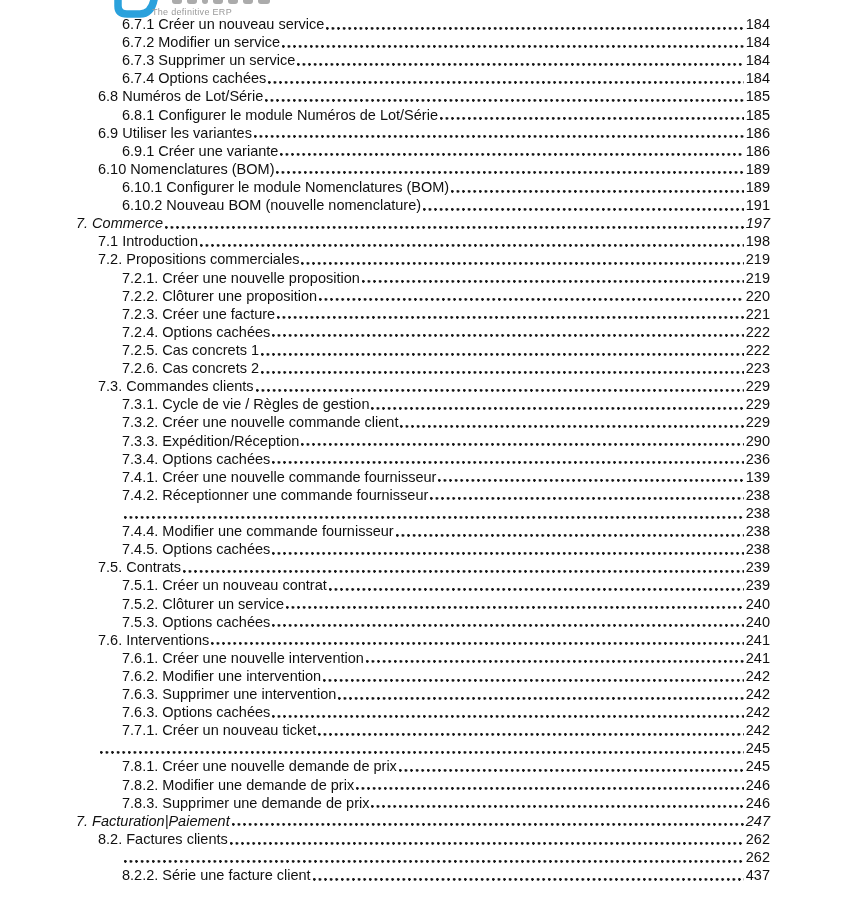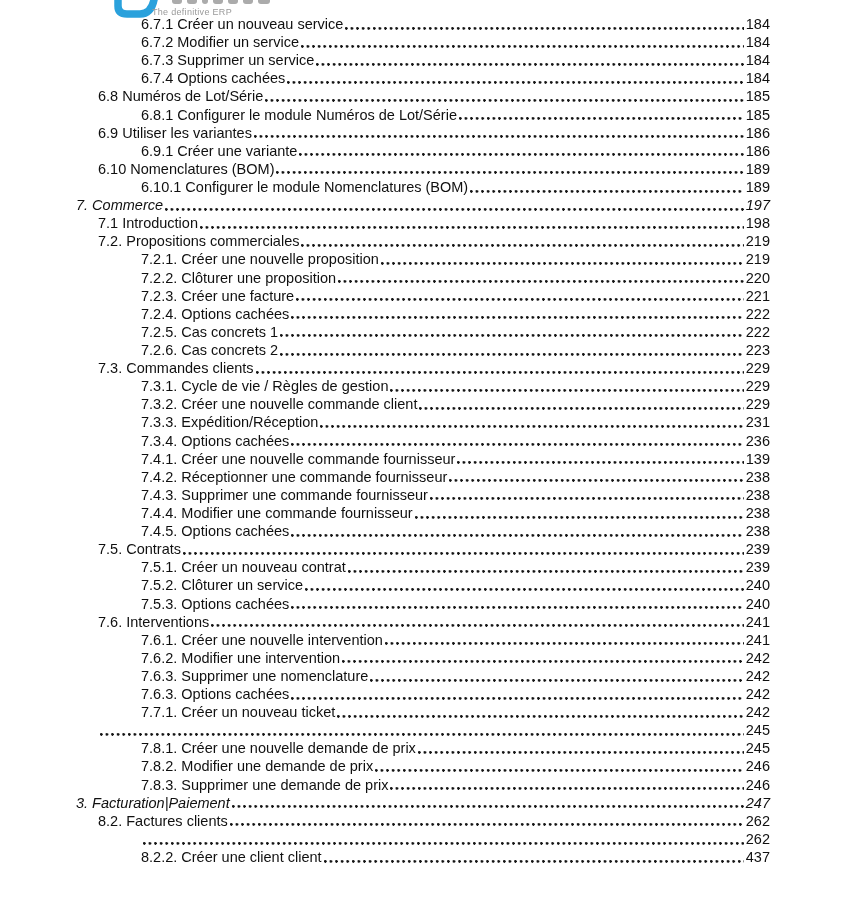--- a/index.html
+++ b/index.html
@@ -21,21 +21,21 @@
   .toc-row { display:flex; align-items:baseline; height:18.12px; line-height:18.12px;
              white-space:nowrap; }
   .toc-row .label { flex:0 0 auto; }
   .toc-row .leader { flex:1 1 auto; align-self:stretch; margin:0 2px;
       background-image: radial-gradient(circle at 1.3px 1.3px, #151515 1.15px, transparent 1.5px);
       background-size:5.6px 2.8px; background-repeat:repeat-x;
       background-position:0 11.6px; }
   .toc-row .page { flex:0 0 auto; text-align:right; }
   .lvl1 { padding-left:76px;font-style:italic; }
   .lvl2 { padding-left:98px;align-items:flex-end; }
-  .lvl3 { padding-left:122px;margin-left:19px; }
+  .lvl3 { padding-left:122px; }
 </style>
 </head>
 <body>
 
 <div id="page">
 
   <div id="brand">
     <svg id="brand-d" width="46" height="18" viewBox="0 0 46 18">
       <path d="M4 -9 L4 6 Q4 14 13 14 L26 14 Q38 14 40.5 -3" fill="none" stroke="#2AA1DC" stroke-width="7.5"></path>
     </svg>
@@ -95,20 +95,25 @@
       <div class="toc-row lvl2">
         <span class="label">6.10 Nomenclatures (BOM)</span>
         <span class="leader"></span>
         <span class="page">189</span>
       </div>
       <div class="toc-row lvl3">
         <span class="label">6.10.1 Configurer le module Nomenclatures (BOM)</span>
         <span class="leader"></span>
         <span class="page">189</span>
       </div>
+      <div class="toc-row lvl3">
+        <span class="label">6.10.2 Nouveau BOM (nouvelle nomenclature)</span>
+        <span class="leader"></span>
+        <span class="page">191</span>
+      </div>
       <div class="toc-row lvl1">
         <span class="label">7. Commerce</span>
         <span class="leader"></span>
         <span class="page">197</span>
       </div>
       <div class="toc-row lvl2">
         <span class="label">7.1 Introduction</span>
         <span class="leader"></span>
         <span class="page">198</span>
       </div>
@@ -158,39 +163,38 @@
         <span class="page">229</span>
       </div>
       <div class="toc-row lvl3">
         <span class="label">7.3.2. Créer une nouvelle commande client</span>
         <span class="leader"></span>
         <span class="page">229</span>
       </div>
       <div class="toc-row lvl3">
         <span class="label">7.3.3. Expédition/Réception</span>
         <span class="leader"></span>
-        <span class="page">231</span>
+        <span class="page">290</span>
       </div>
       <div class="toc-row lvl3">
         <span class="label">7.3.4. Options cachées</span>
         <span class="leader"></span>
         <span class="page">236</span>
       </div>
       <div class="toc-row lvl3">
         <span class="label">7.4.1. Créer une nouvelle commande fournisseur</span>
         <span class="leader"></span>
         <span class="page">139</span>
       </div>
       <div class="toc-row lvl3">
         <span class="label">7.4.2. Réceptionner une commande fournisseur</span>
         <span class="leader"></span>
         <span class="page">238</span>
       </div>
       <div class="toc-row lvl3">
-        <span class="label">7.4.3. Supprimer une commande fournisseur</span>
         <span class="leader"></span>
         <span class="page">238</span>
       </div>
       <div class="toc-row lvl3">
         <span class="label">7.4.4. Modifier une commande fournisseur</span>
         <span class="leader"></span>
         <span class="page">238</span>
       </div>
       <div class="toc-row lvl3">
         <span class="label">7.4.5. Options cachées</span>
@@ -226,21 +230,21 @@
         <span class="label">7.6.1. Créer une nouvelle intervention</span>
         <span class="leader"></span>
         <span class="page">241</span>
       </div>
       <div class="toc-row lvl3">
         <span class="label">7.6.2. Modifier une intervention</span>
         <span class="leader"></span>
         <span class="page">242</span>
       </div>
       <div class="toc-row lvl3">
-        <span class="label">7.6.3. Supprimer une nomenclature</span>
+        <span class="label">7.6.3. Supprimer une intervention</span>
         <span class="leader"></span>
         <span class="page">242</span>
       </div>
       <div class="toc-row lvl3">
         <span class="label">7.6.3. Options cachées</span>
         <span class="leader"></span>
         <span class="page">242</span>
       </div>
       <div class="toc-row lvl3">
         <span class="label">7.7.1. Créer un nouveau ticket</span>
@@ -260,33 +264,33 @@
         <span class="label">7.8.2. Modifier une demande de prix</span>
         <span class="leader"></span>
         <span class="page">246</span>
       </div>
       <div class="toc-row lvl3">
         <span class="label">7.8.3. Supprimer une demande de prix</span>
         <span class="leader"></span>
         <span class="page">246</span>
       </div>
       <div class="toc-row lvl1">
-        <span class="label">3. Facturation|Paiement</span>
+        <span class="label">7. Facturation|Paiement</span>
         <span class="leader"></span>
         <span class="page">247</span>
       </div>
       <div class="toc-row lvl2">
         <span class="label">8.2. Factures clients</span>
         <span class="leader"></span>
         <span class="page">262</span>
       </div>
       <div class="toc-row lvl3">
         <span class="leader"></span>
         <span class="page">262</span>
       </div>
       <div class="toc-row lvl3">
-        <span class="label">8.2.2. Créer une client client</span>
+        <span class="label">8.2.2. Série une facture client</span>
         <span class="leader"></span>
         <span class="page">437</span>
       </div>
     </div>
 
 </div>
 
 </body></html>

